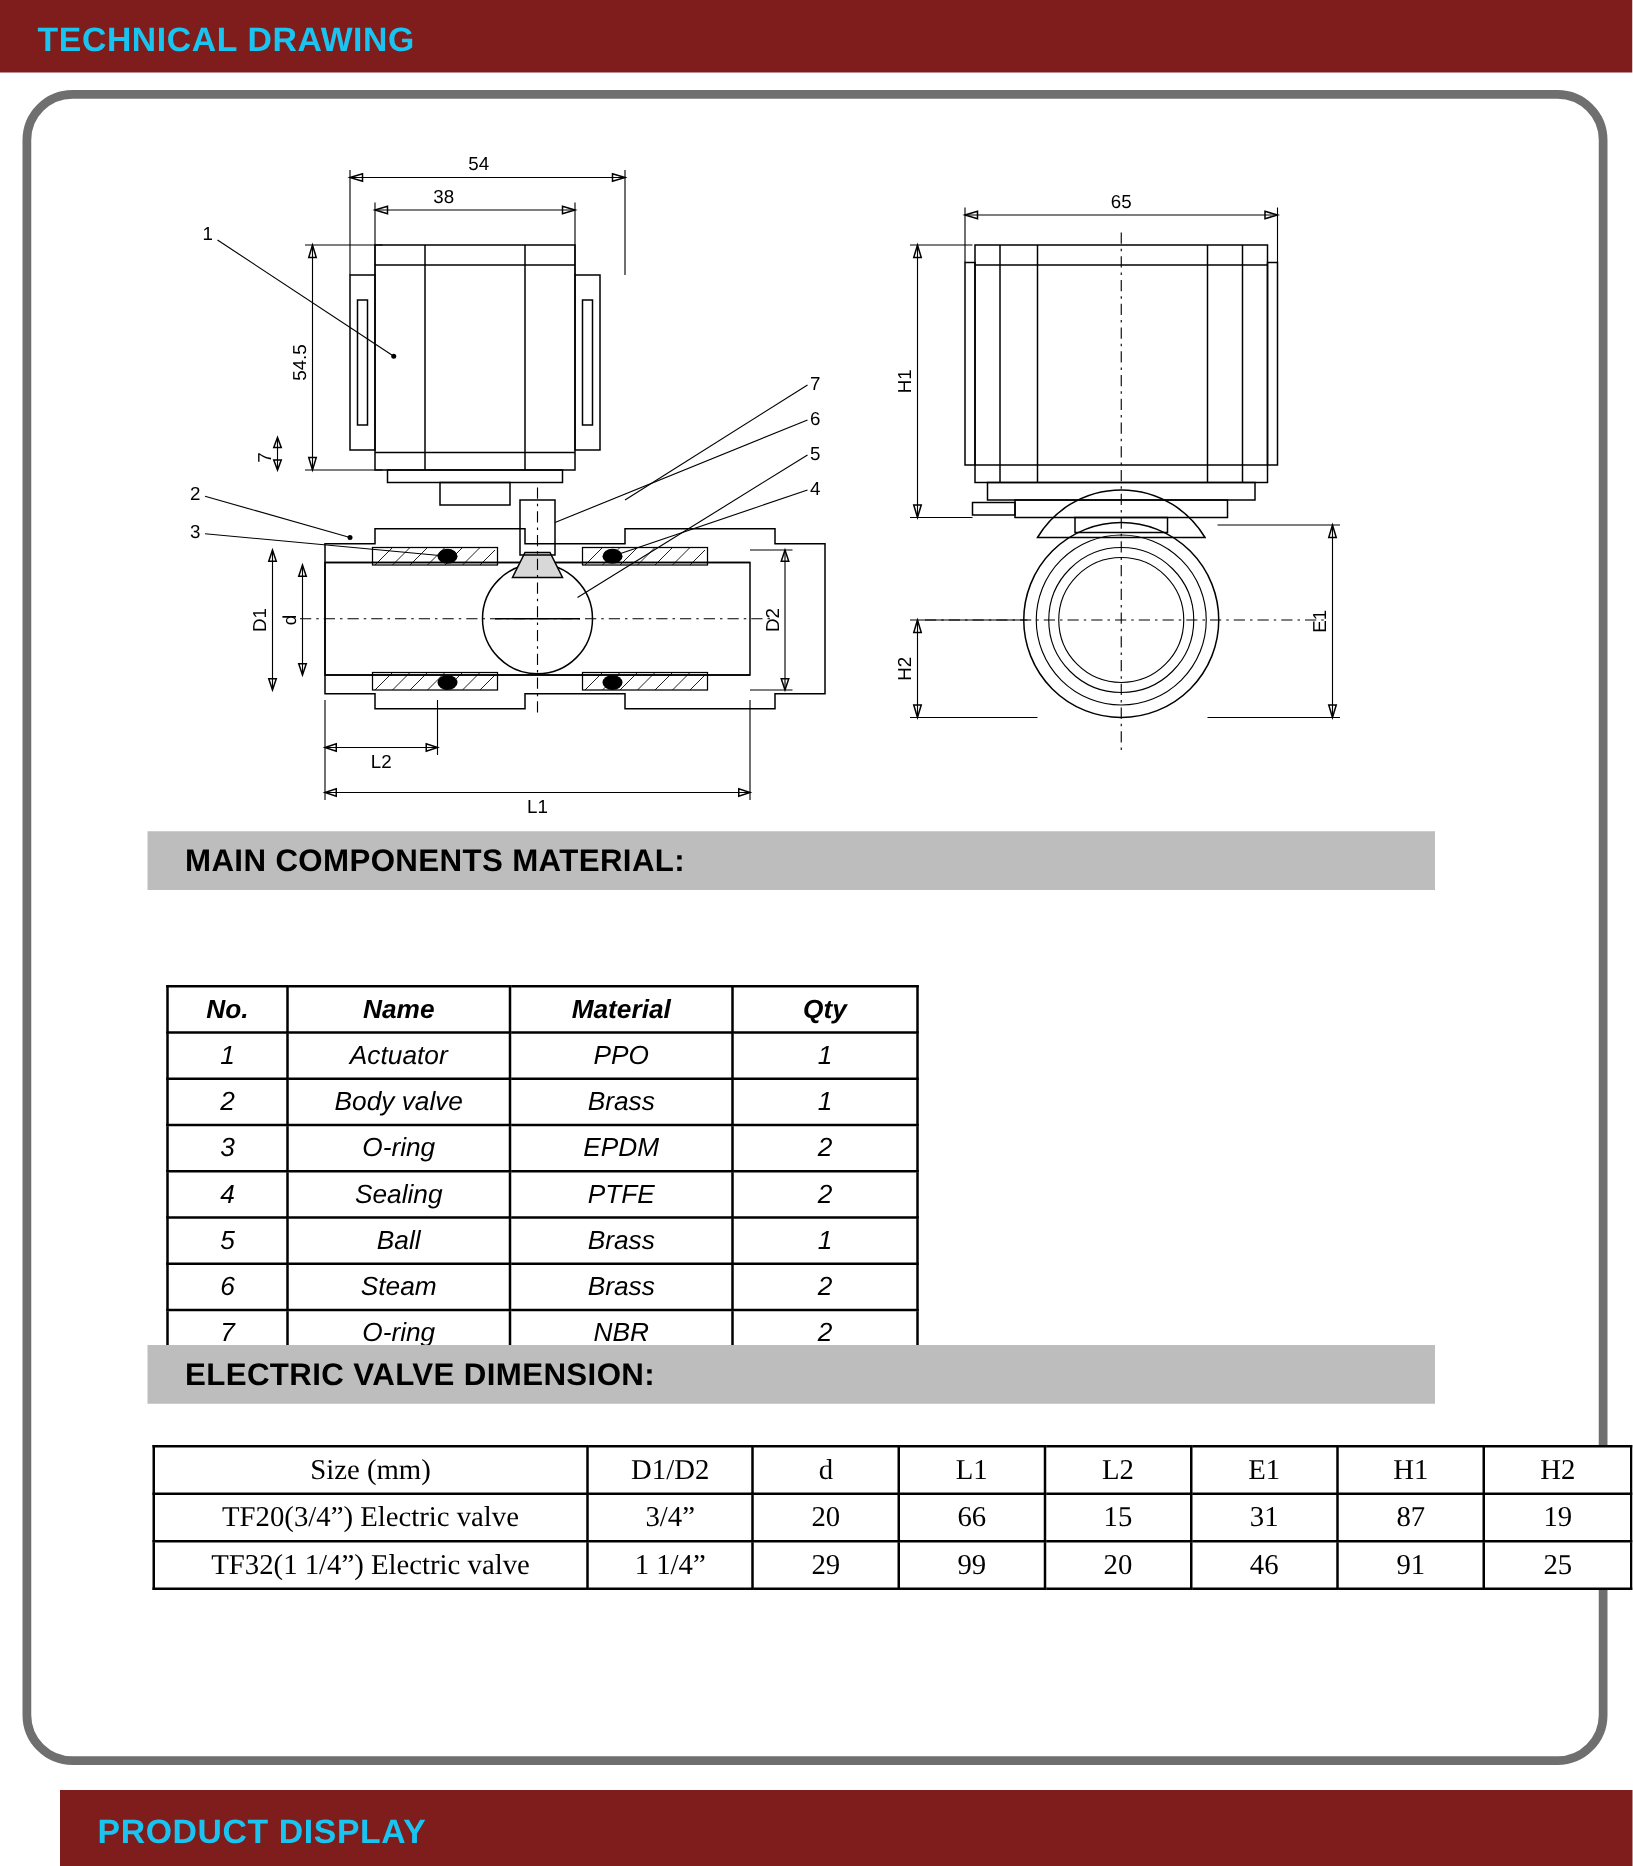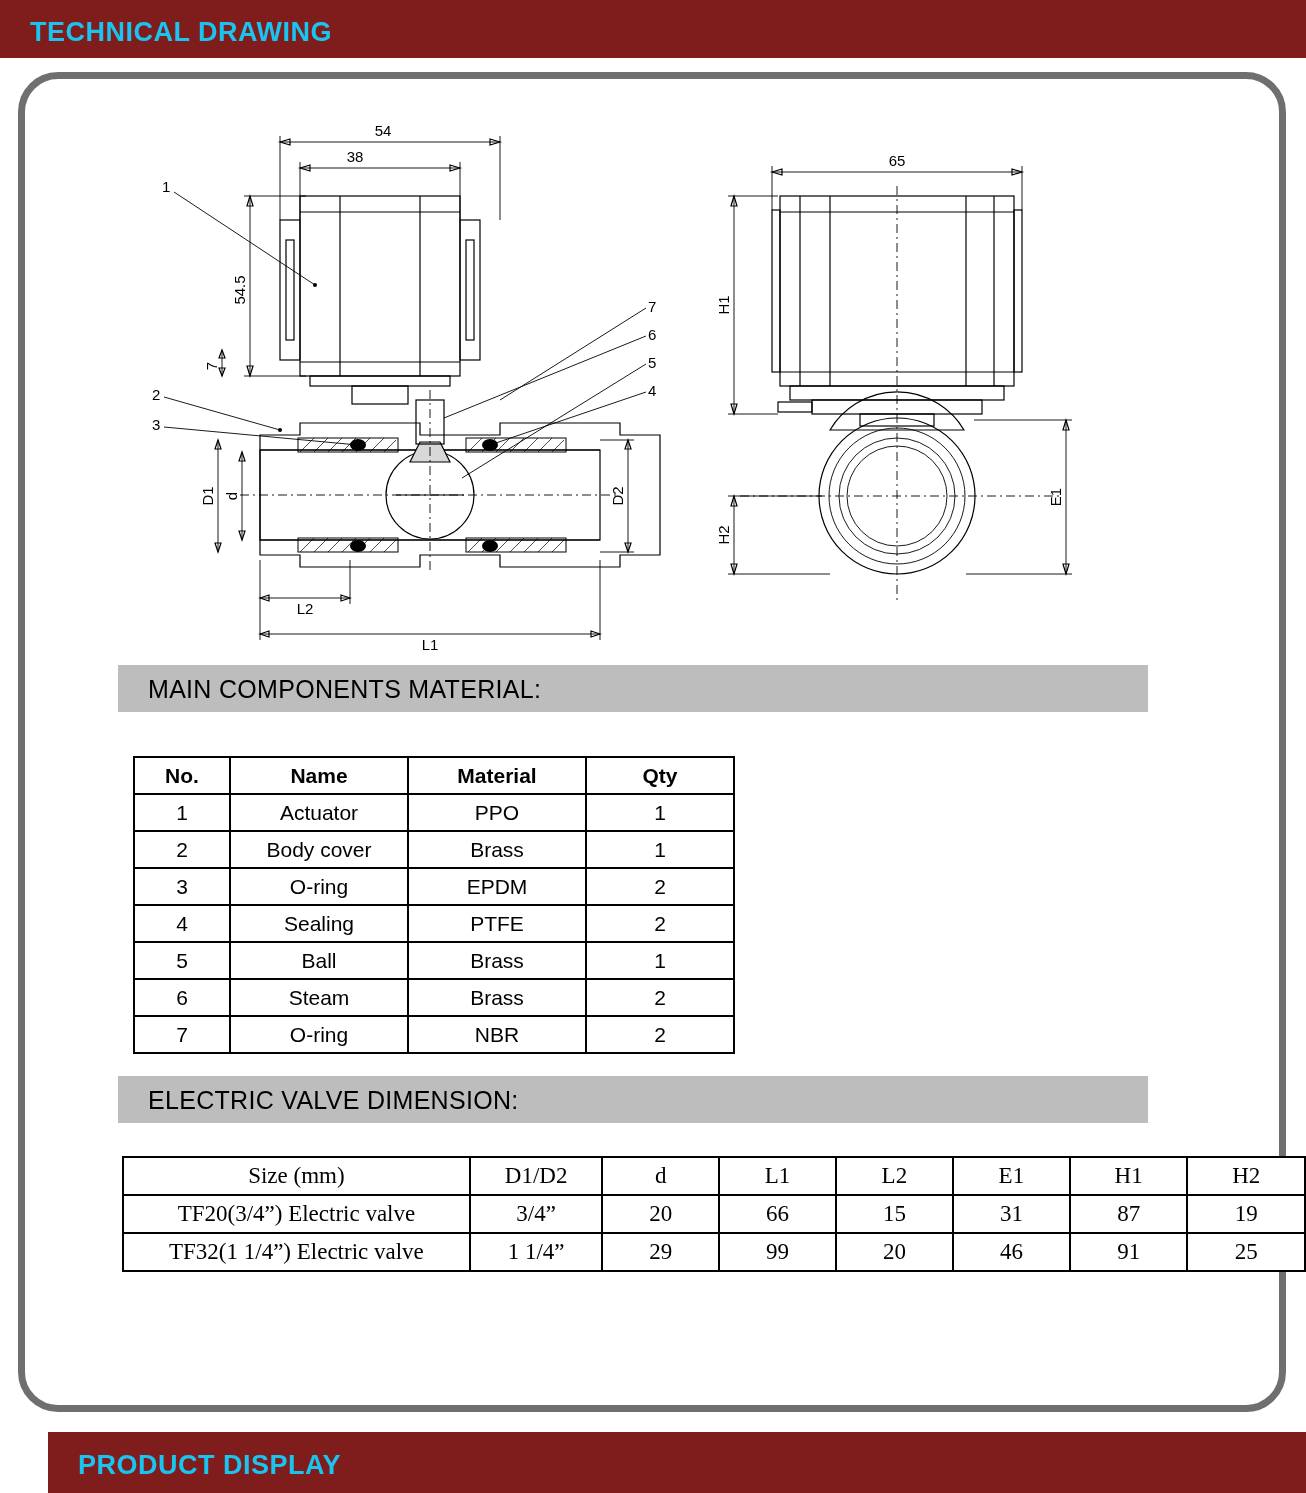--- a/index.html
+++ b/index.html
@@ -76,21 +76,21 @@
     left: 118px;
     width: 1030px;
     height: 47px;
     background: #bdbdbd;
   }
   .section-bar .section-title {
     position: absolute;
     left: 30px;
     top: 10px;
     font-size: 25px;
-    font-weight: normal;
+    font-weight: bold;
     color: #000;
     letter-spacing: 0.3px;
     white-space: nowrap;
   }
   #bar-components { top: 665px; }
   #bar-dimension  { top: 1076px; }
 
   
   table {
     border-collapse: collapse;
@@ -101,21 +101,22 @@
     border: 2px solid #000;
     text-align: center;
     font-weight: normal;
     color: #000;
     background: #fff;
   }
 
   
   #components-table {
     left: 133px;
-    top: 756px;
+    top: 788px;
+    font-style: italic;
   }
   #components-table th, #components-table td {
     font-family: "Liberation Sans", sans-serif;
     font-size: 21px;
     height: 35px;
     padding: 0 4px;
   }
   #components-table th { font-weight: bold; }
   #components-table .col-no   { width: 86px; }
   #components-table .col-name { width: 168px; }
@@ -384,21 +385,21 @@
   </thead>
   <tbody>
     <tr>
       <td>1</td>
       <td>Actuator</td>
       <td>PPO</td>
       <td>1</td>
     </tr>
     <tr>
       <td>2</td>
-      <td>Body cover</td>
+      <td>Body valve</td>
       <td>Brass</td>
       <td>1</td>
     </tr>
     <tr>
       <td>3</td>
       <td>O-ring</td>
       <td>EPDM</td>
       <td>2</td>
     </tr>
     <tr>

